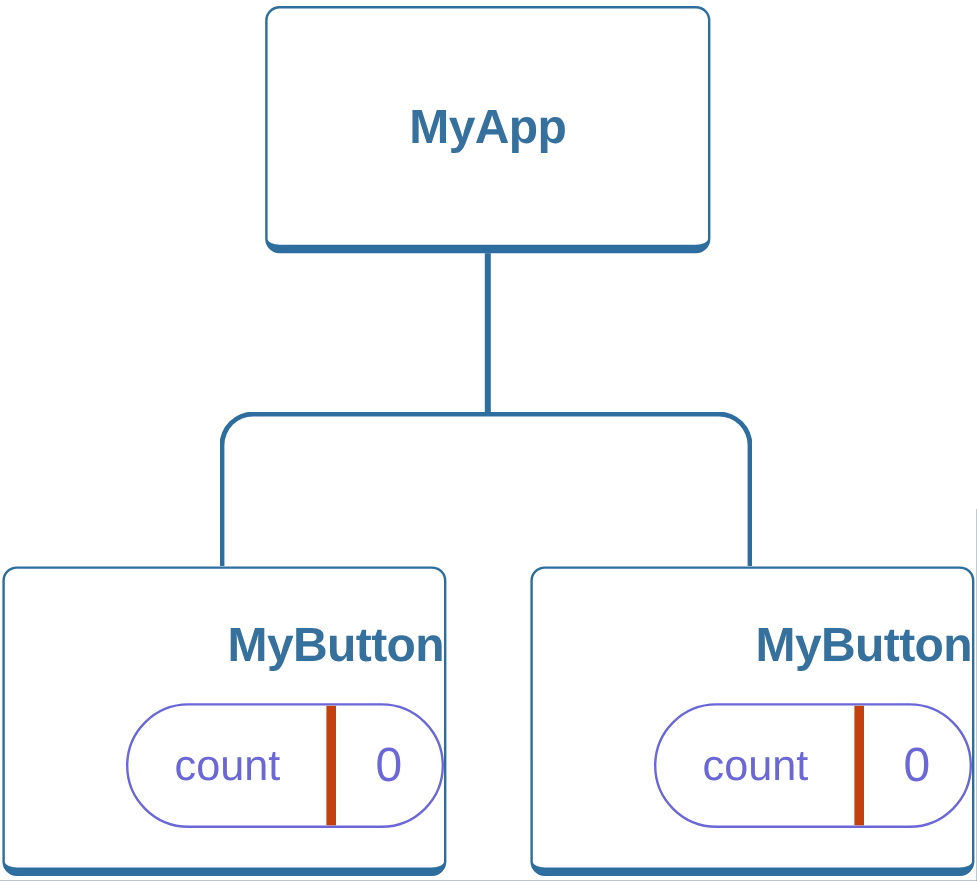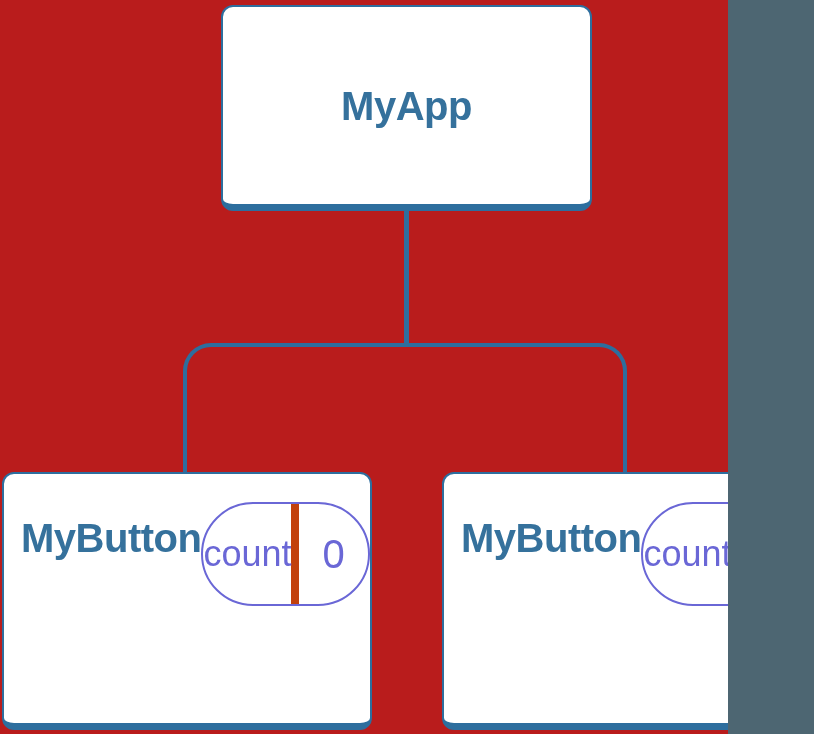--- a/index.html
+++ b/index.html
@@ -2,23 +2,23 @@
 <html><head>
 <meta charset="utf-8">
 <style>
   html, body {
     margin: 0;
     padding: 0;
     background: #4d6672;
   }
   #canvas {
     position: relative;
-    width: 728px;
+    width: 814px;
     height: 734px;
-    background: #b91c1c;
+    background: #ffffff;
     overflow: hidden;
     font-family: "Liberation Sans", sans-serif;
   }
   .card {
     position: absolute;
     background: #ffffff;
     border: 2px solid #2d6e9e;
     border-bottom-width: 7px;
     border-radius: 12px;
     box-sizing: border-box;
@@ -30,22 +30,22 @@
     height: 206px;
     display: flex;
     align-items: center;
     justify-content: center;
   }
   .child-card {
     top: 472px;
     width: 370px;
     height: 258px;
     display: flex;
-    flex-direction: row;
-    align-items: flex-start;
+    flex-direction: column;
+    align-items: flex-end;
     padding-left: 17px;
   }
   .child-card.left  { left: 2px; }
   .child-card.right { left: 442px; }
   .node-title {
     font-size: 40px;
     font-weight: 700;
     color: #35719c;
     letter-spacing: -0.5px;
     line-height: 1;

